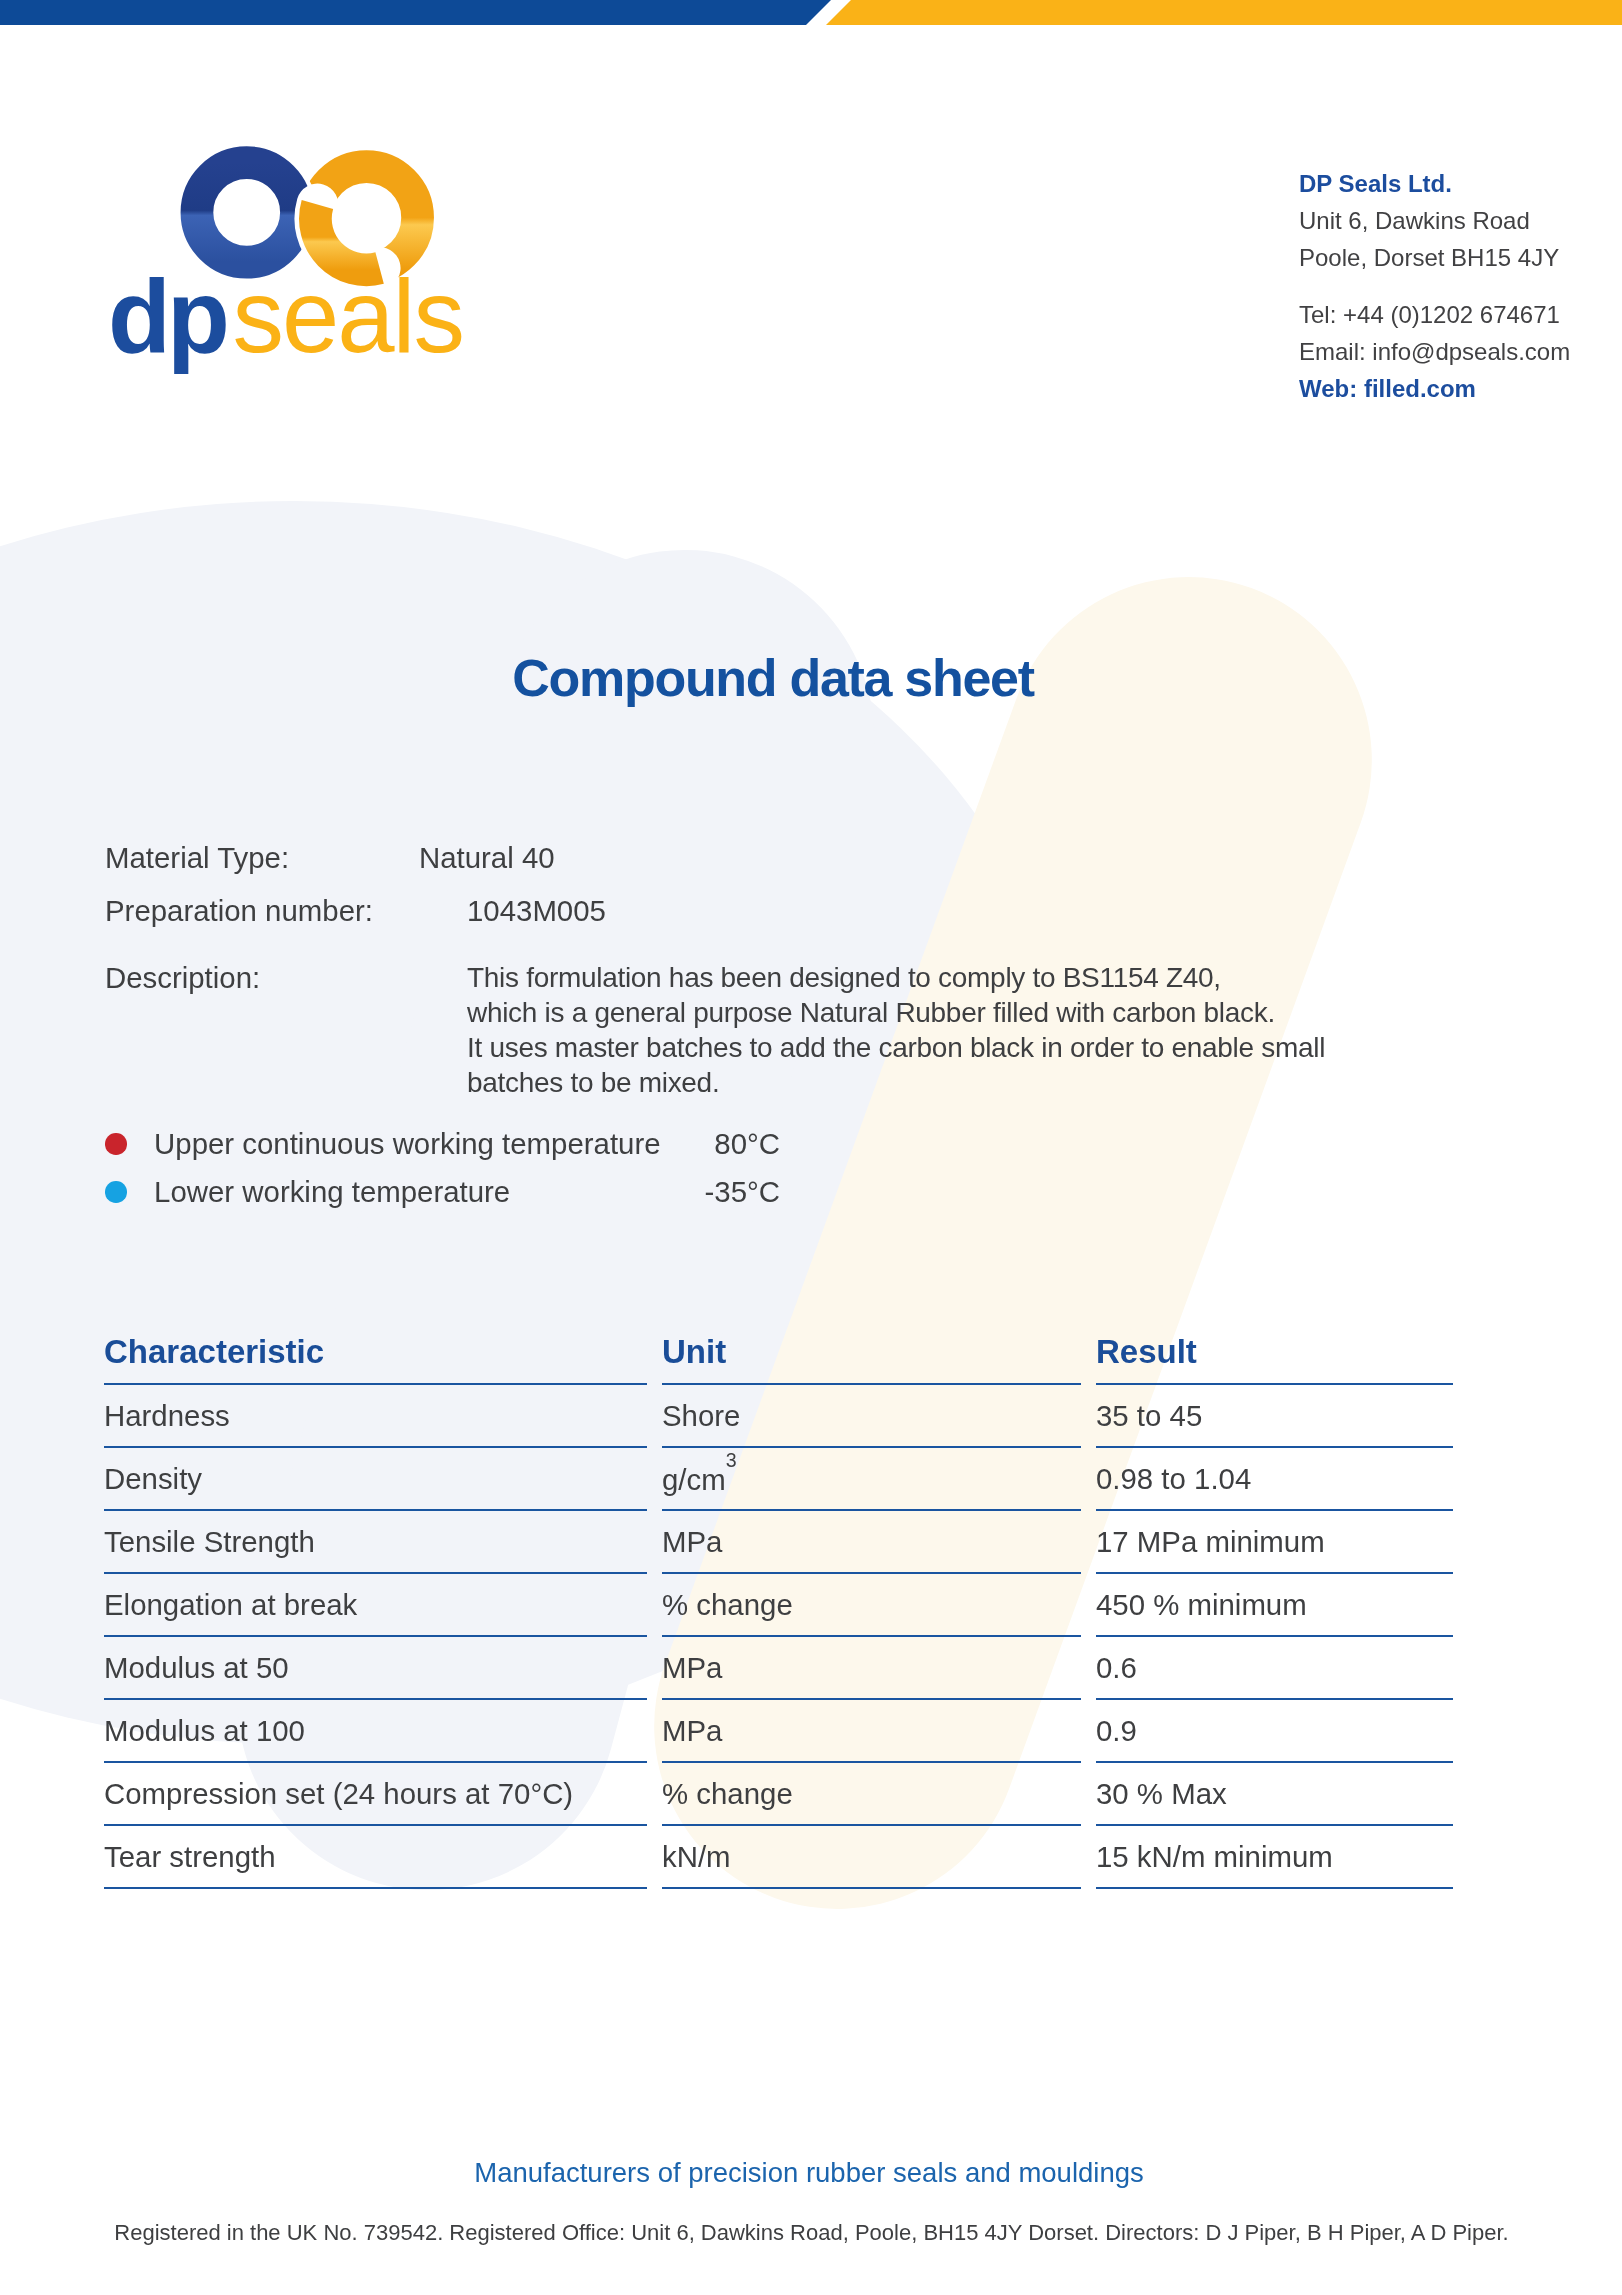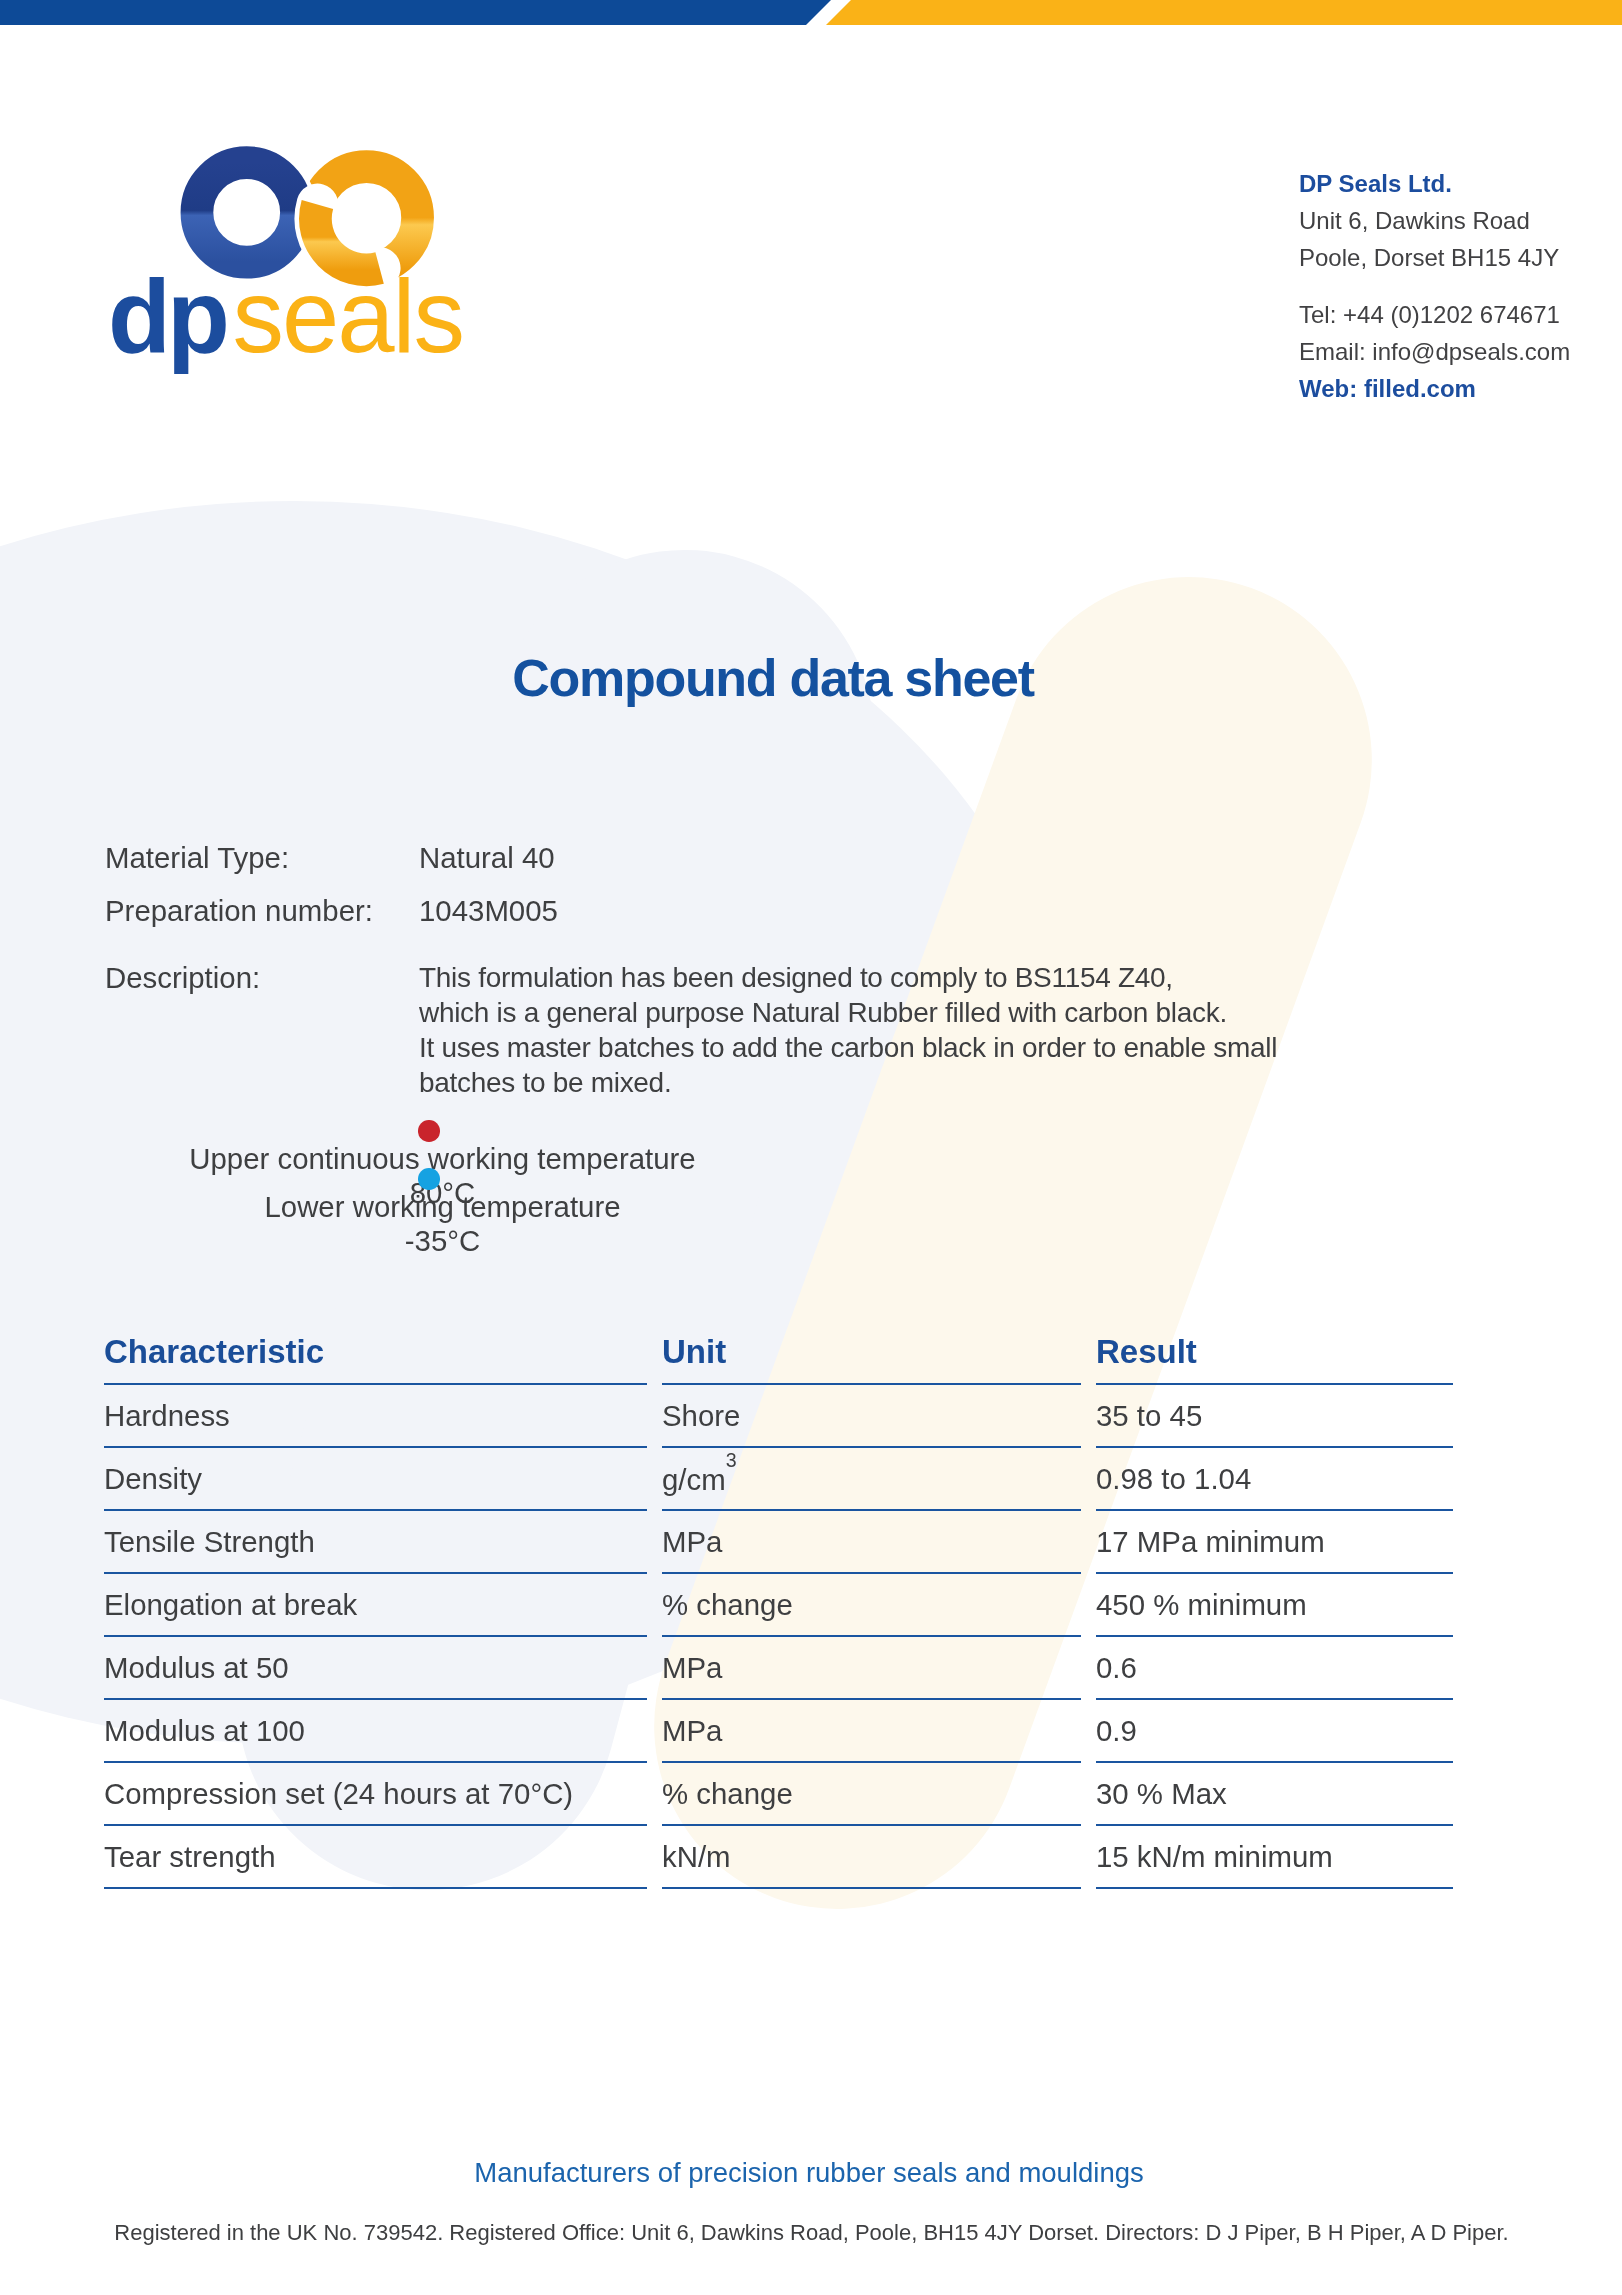--- a/index.html
+++ b/index.html
@@ -26,26 +26,26 @@
   
   .contact{position:absolute;left:1299px;top:165px;font-size:24px;line-height:37px;color:#414143;}
   .contact .strong{font-weight:700;color:#1c4d9e;}
   .contact .gap{margin-top:19.6px;}
   
   .doc-title{position:absolute;left:0;top:648px;width:1546px;text-align:center;
     font-size:52px;font-weight:700;letter-spacing:-1.3px;color:#14519f;}
   
   .info{position:absolute;left:105px;top:840px;width:1283px;font-size:29.4px;line-height:35px;}
   .info-row{display:flex;align-items:flex-start;}
-  .info-row + .info-row{margin-top:17.7px;}
+  .info-row + .info-row{margin-top:17.7px;gap:48px;}
   .info-label{width:314px;flex:0 0 314px;}
   .desc-lines{font-size:28px;letter-spacing:-0.3px;}
   
   .temps{position:absolute;left:105px;top:1120px;width:675px;font-size:29.4px;}
-  .temp-row{display:flex;align-items:center;height:48px;flex-direction:column;}
+  .temp-row{display:flex;align-items:center;height:48px;}
   .bullet{width:21.6px;height:21.6px;border-radius:50%;margin-right:27.5px;flex:0 0 21.6px;}
   .temp-label{flex:1;}
   .temp-value{text-align:right;}
   
   table.props{position:absolute;left:89px;top:1301px;border-collapse:separate;border-spacing:15.7px 0;}
   table.props th,table.props td{box-sizing:border-box;border-bottom:2.6px solid #1a55a0;text-align:left;padding:0;}
   table.props th{height:84px;vertical-align:bottom;padding-bottom:12px;
     font-size:33px;font-weight:700;color:#1a4d98;}
   table.props td{height:63px;vertical-align:middle;font-size:29.4px;color:#3e3f41;}
   .col-char{width:543px;}.col-unit{width:419px;}.col-result{width:357px;}

